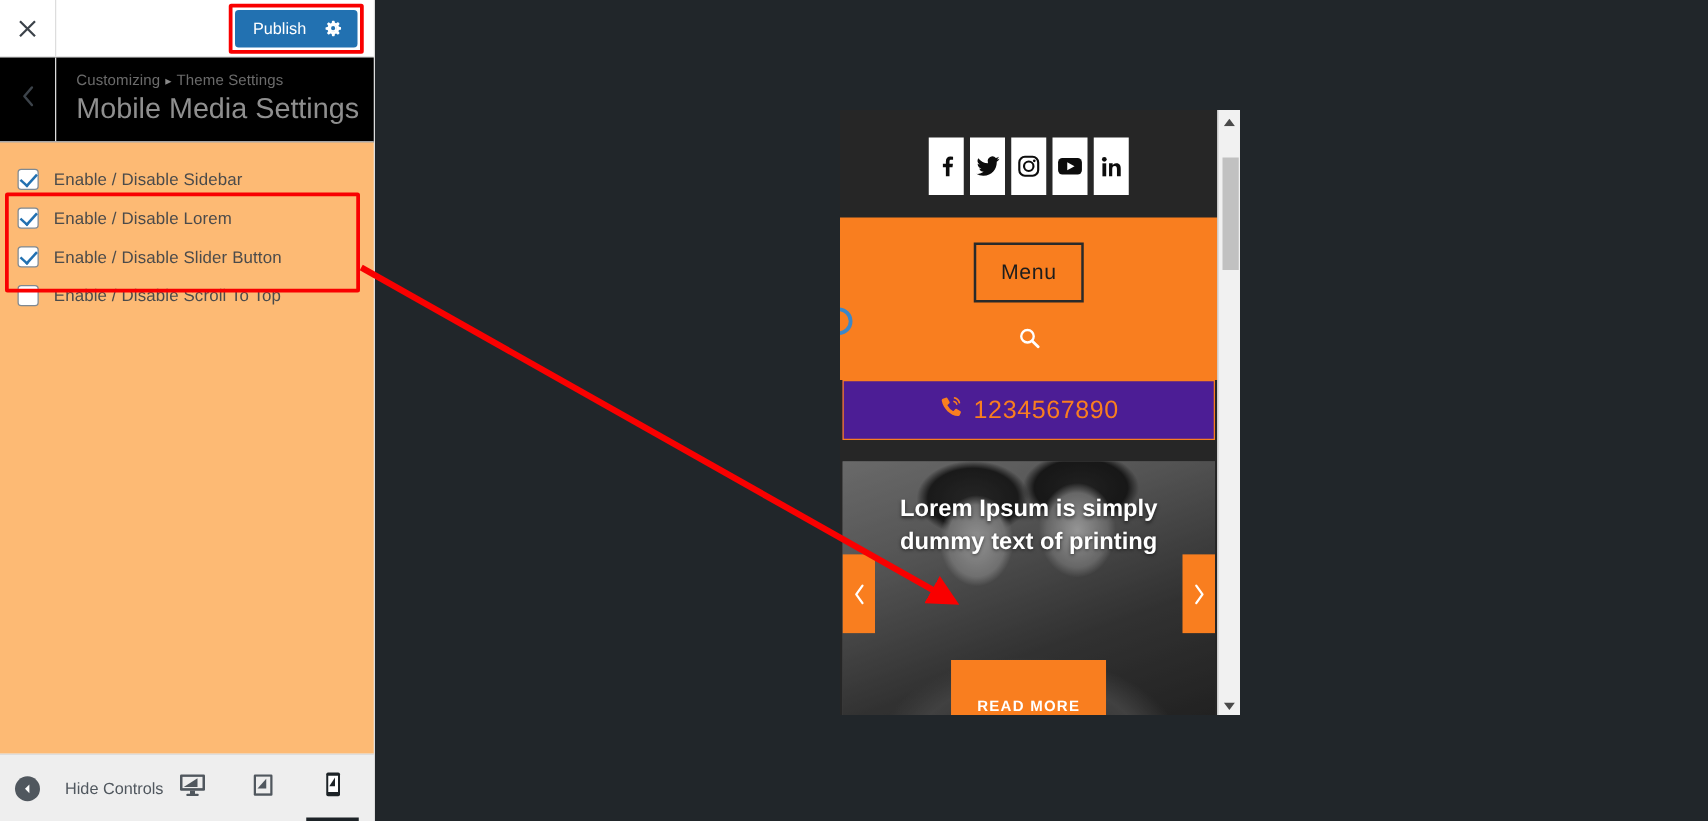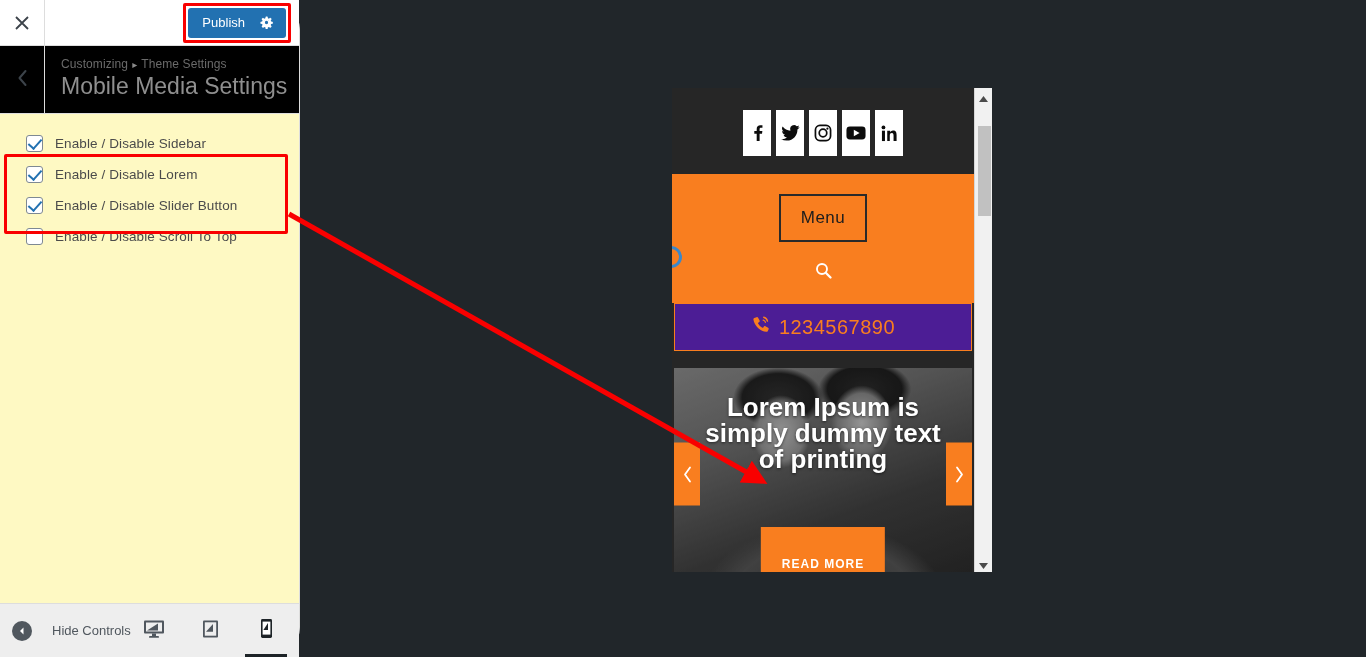--- a/index.html
+++ b/index.html
@@ -9,21 +9,21 @@
     font-family: "Liberation Sans", sans-serif;
     background: #21262a;
   }
   #root { position: relative; width: 1366px; height: 657px; }
 
   
   #panel {
     position: absolute; left: 0; top: 0;
     width: 300px; height: 657px;
     background: #eee; border-right: 1px solid #ddd;
-    display: flex; flex-direction: column; border-radius: 30px;
+    display: flex; flex-direction: column;
   }
   .panel-header {
     height: 46px; min-height: 46px;
     background: #fff; border-bottom: 1px solid #ddd;
     display: flex; align-items: stretch;
   }
   .close-btn {
     width: 45px; min-width: 45px;
     border-right: 1px solid #ddd;
     display: flex; align-items: center; justify-content: center;
@@ -64,22 +64,22 @@
   .breadcrumb {
     font-size: 12px; color: #6b6b6b; letter-spacing: .1px;
   }
   .crumb-sep { margin: 0 4px; color: #8a8a8a; font-size: 10px; }
   .section-title {
     font-size: 23px; color: #8f8f8f; font-weight: 400;
     margin-top: 3px; line-height: 24px;
   }
 
   .controls {
-    flex: 1; padding: 14px 0 0 12px; position: relative;
-    background: #fef9c3;
+    flex: 1; padding: 14px 0 0 0; position: relative;
+    background: #fdba74;
   }
   .ctl-row {
     display: flex; align-items: center;
     padding: 7px 0 7px 14px; gap: 12px;
   }
   .cbx {
     width: 17px; height: 17px; min-width: 17px;
     background: #fff; border: 1px solid #7e8993;
     border-radius: 3px; position: relative;
     display: inline-flex; align-items: center; justify-content: center;
@@ -201,21 +201,21 @@
       radial-gradient(ellipse 60px 40px at 35% 14%, #2a2a28 0%, #1a1a18 60%, rgba(0,0,0,0) 75%),
       radial-gradient(ellipse 62px 38px at 64% 10%, #24241f 0%, #17170f 60%, rgba(0,0,0,0) 75%),
       radial-gradient(ellipse 150px 90px at 50% 108%, #2e2e2c 0%, #545250 60%, rgba(0,0,0,0) 80%),
       linear-gradient(160deg, #8e8c88 0%, #6f6d6a 30%, #3d3c3a 65%, #232322 100%);
     filter: grayscale(1);
   }
   .slider-overlay { position: absolute; inset: 0; background: rgba(25,25,25,.30); }
   .slide-caption {
     position: absolute; left: 0; right: 0; top: 26px;
     text-align: center; color: #fff;
-    font-size: 26px; line-height: 26px; font-weight: 700;
+    font-size: 19px; line-height: 26px; font-weight: 700;
     text-shadow: 0 1px 3px rgba(0,0,0,.6);
     padding: 0 26px;
   }
   .read-more {
     position: absolute; left: 50%; transform: translateX(-50%);
     top: 121px; background: #f97e1f; color: #fff;
     font-size: 12px; font-weight: 700; letter-spacing: 1px;
     padding: 30px 21px; border: none; cursor: pointer;
     font-family: "Liberation Sans", sans-serif;
     margin-top: 38px;

